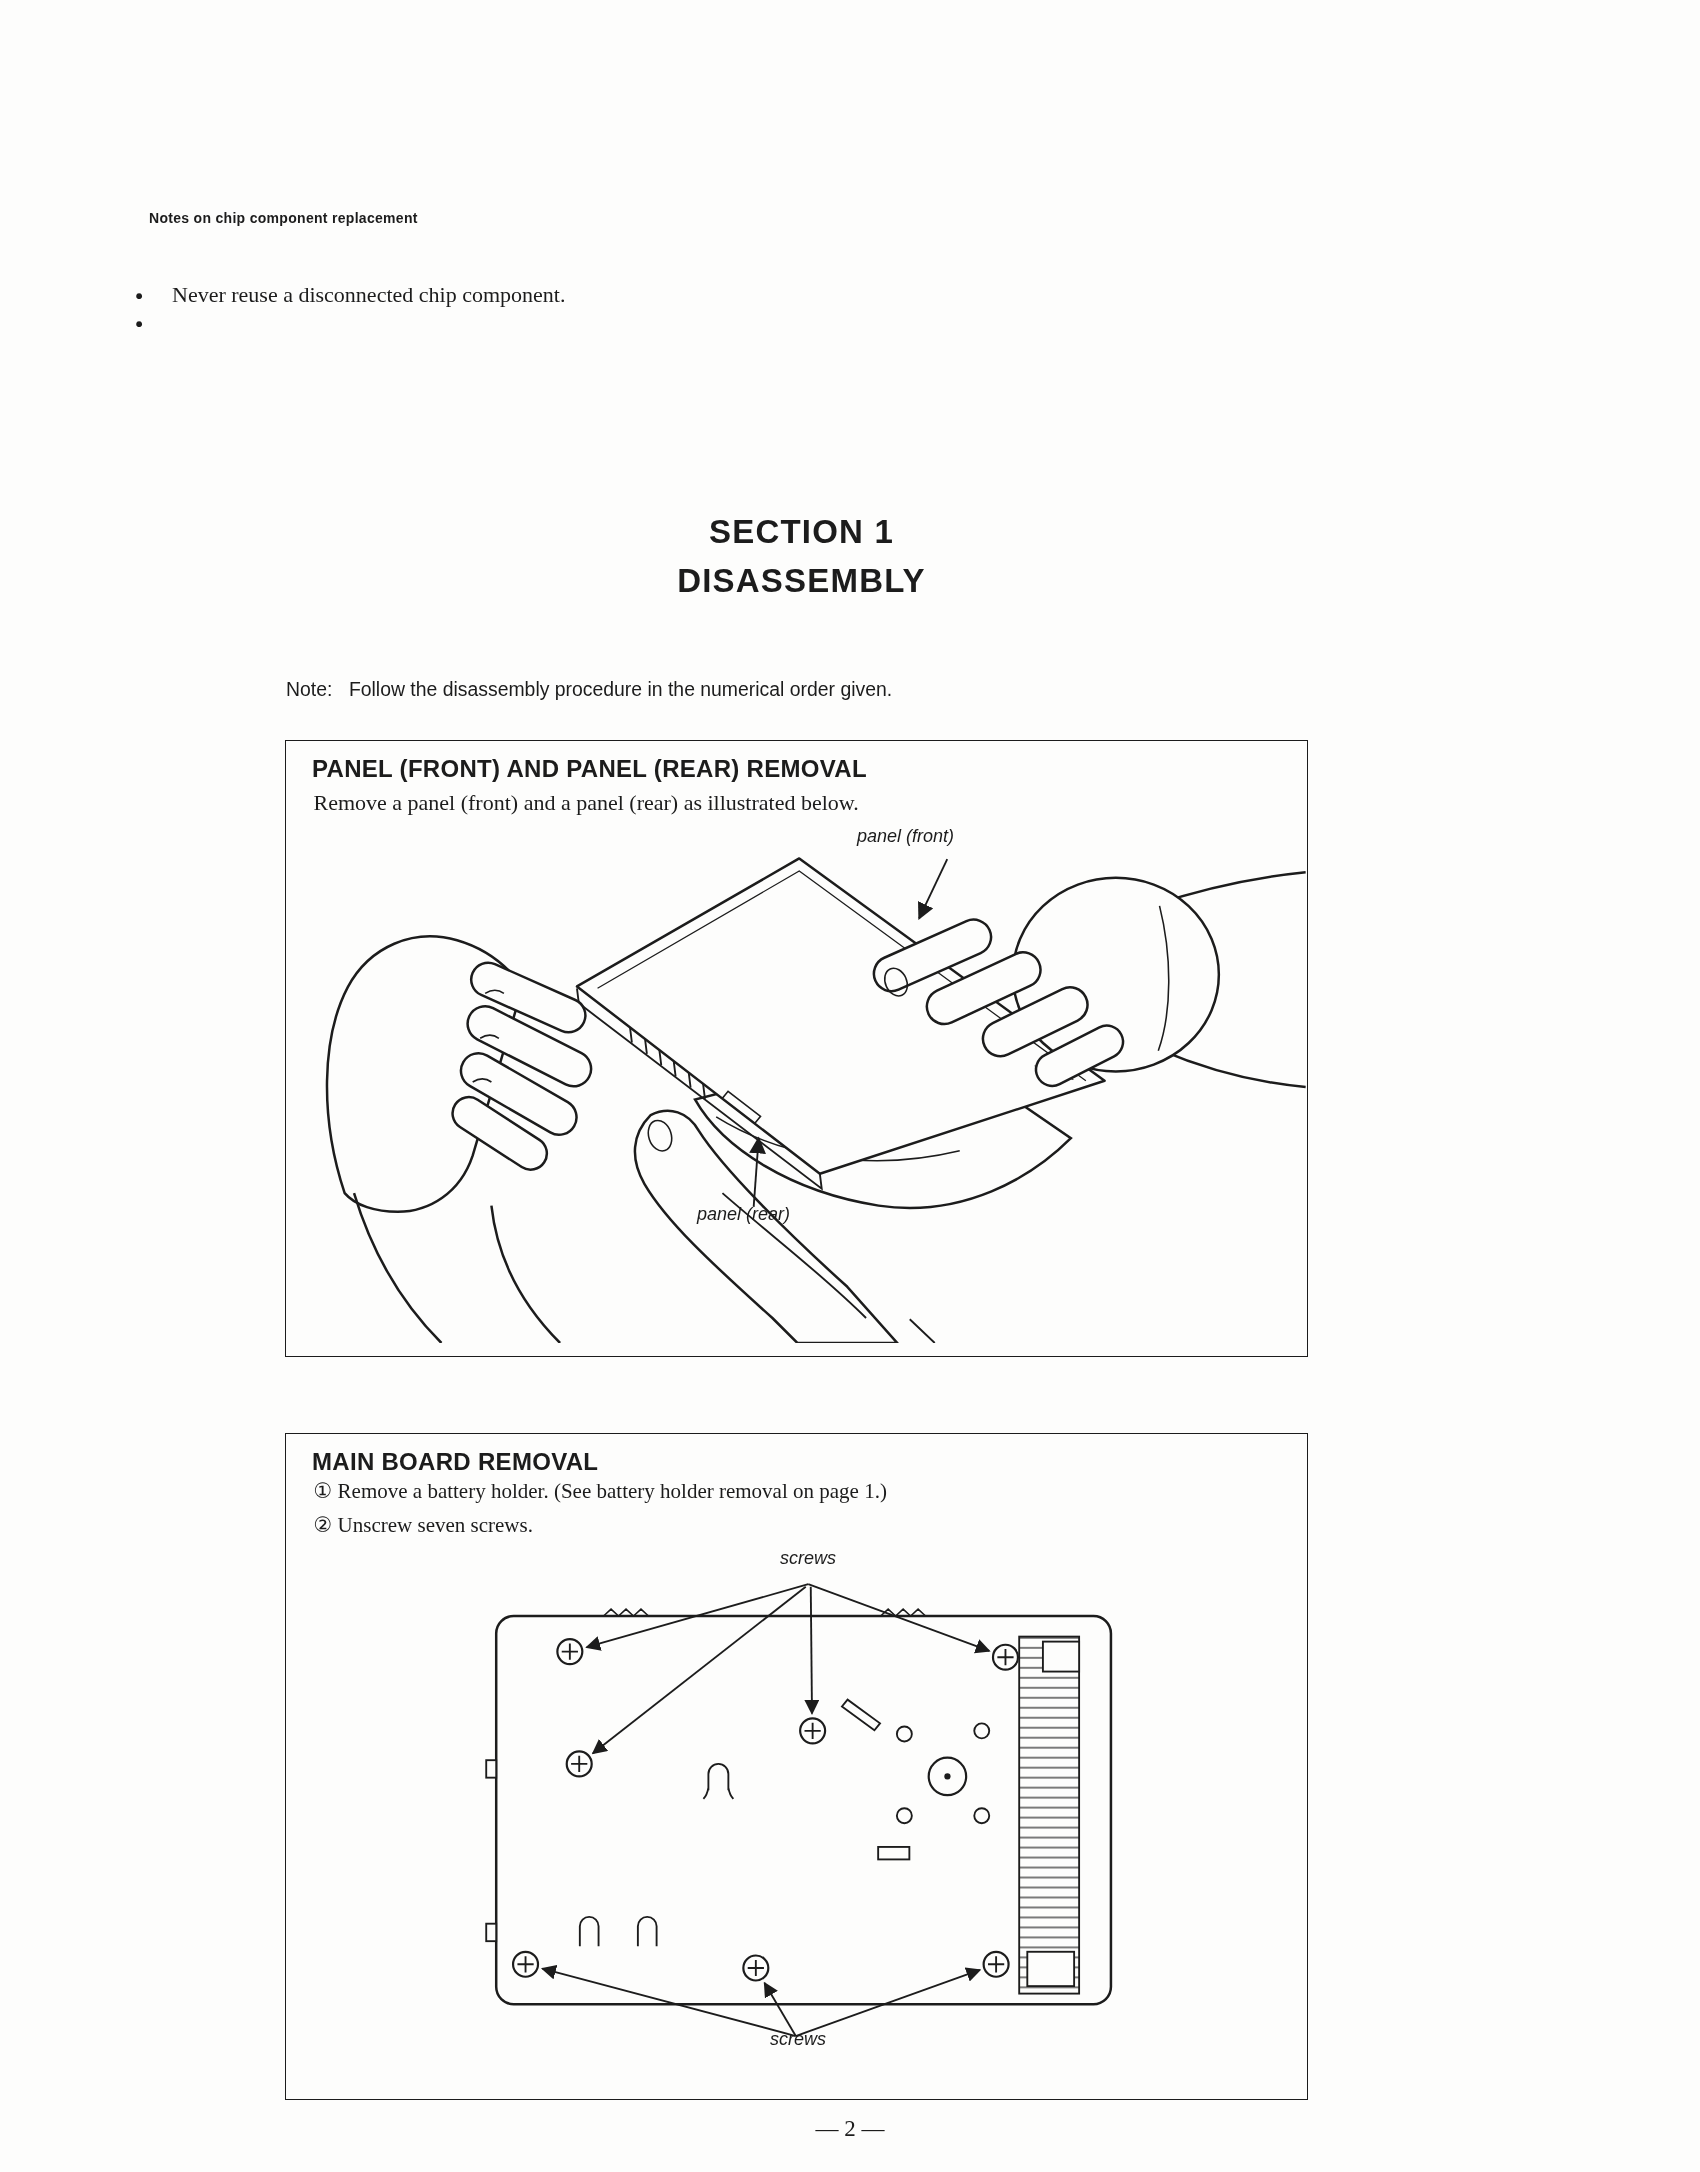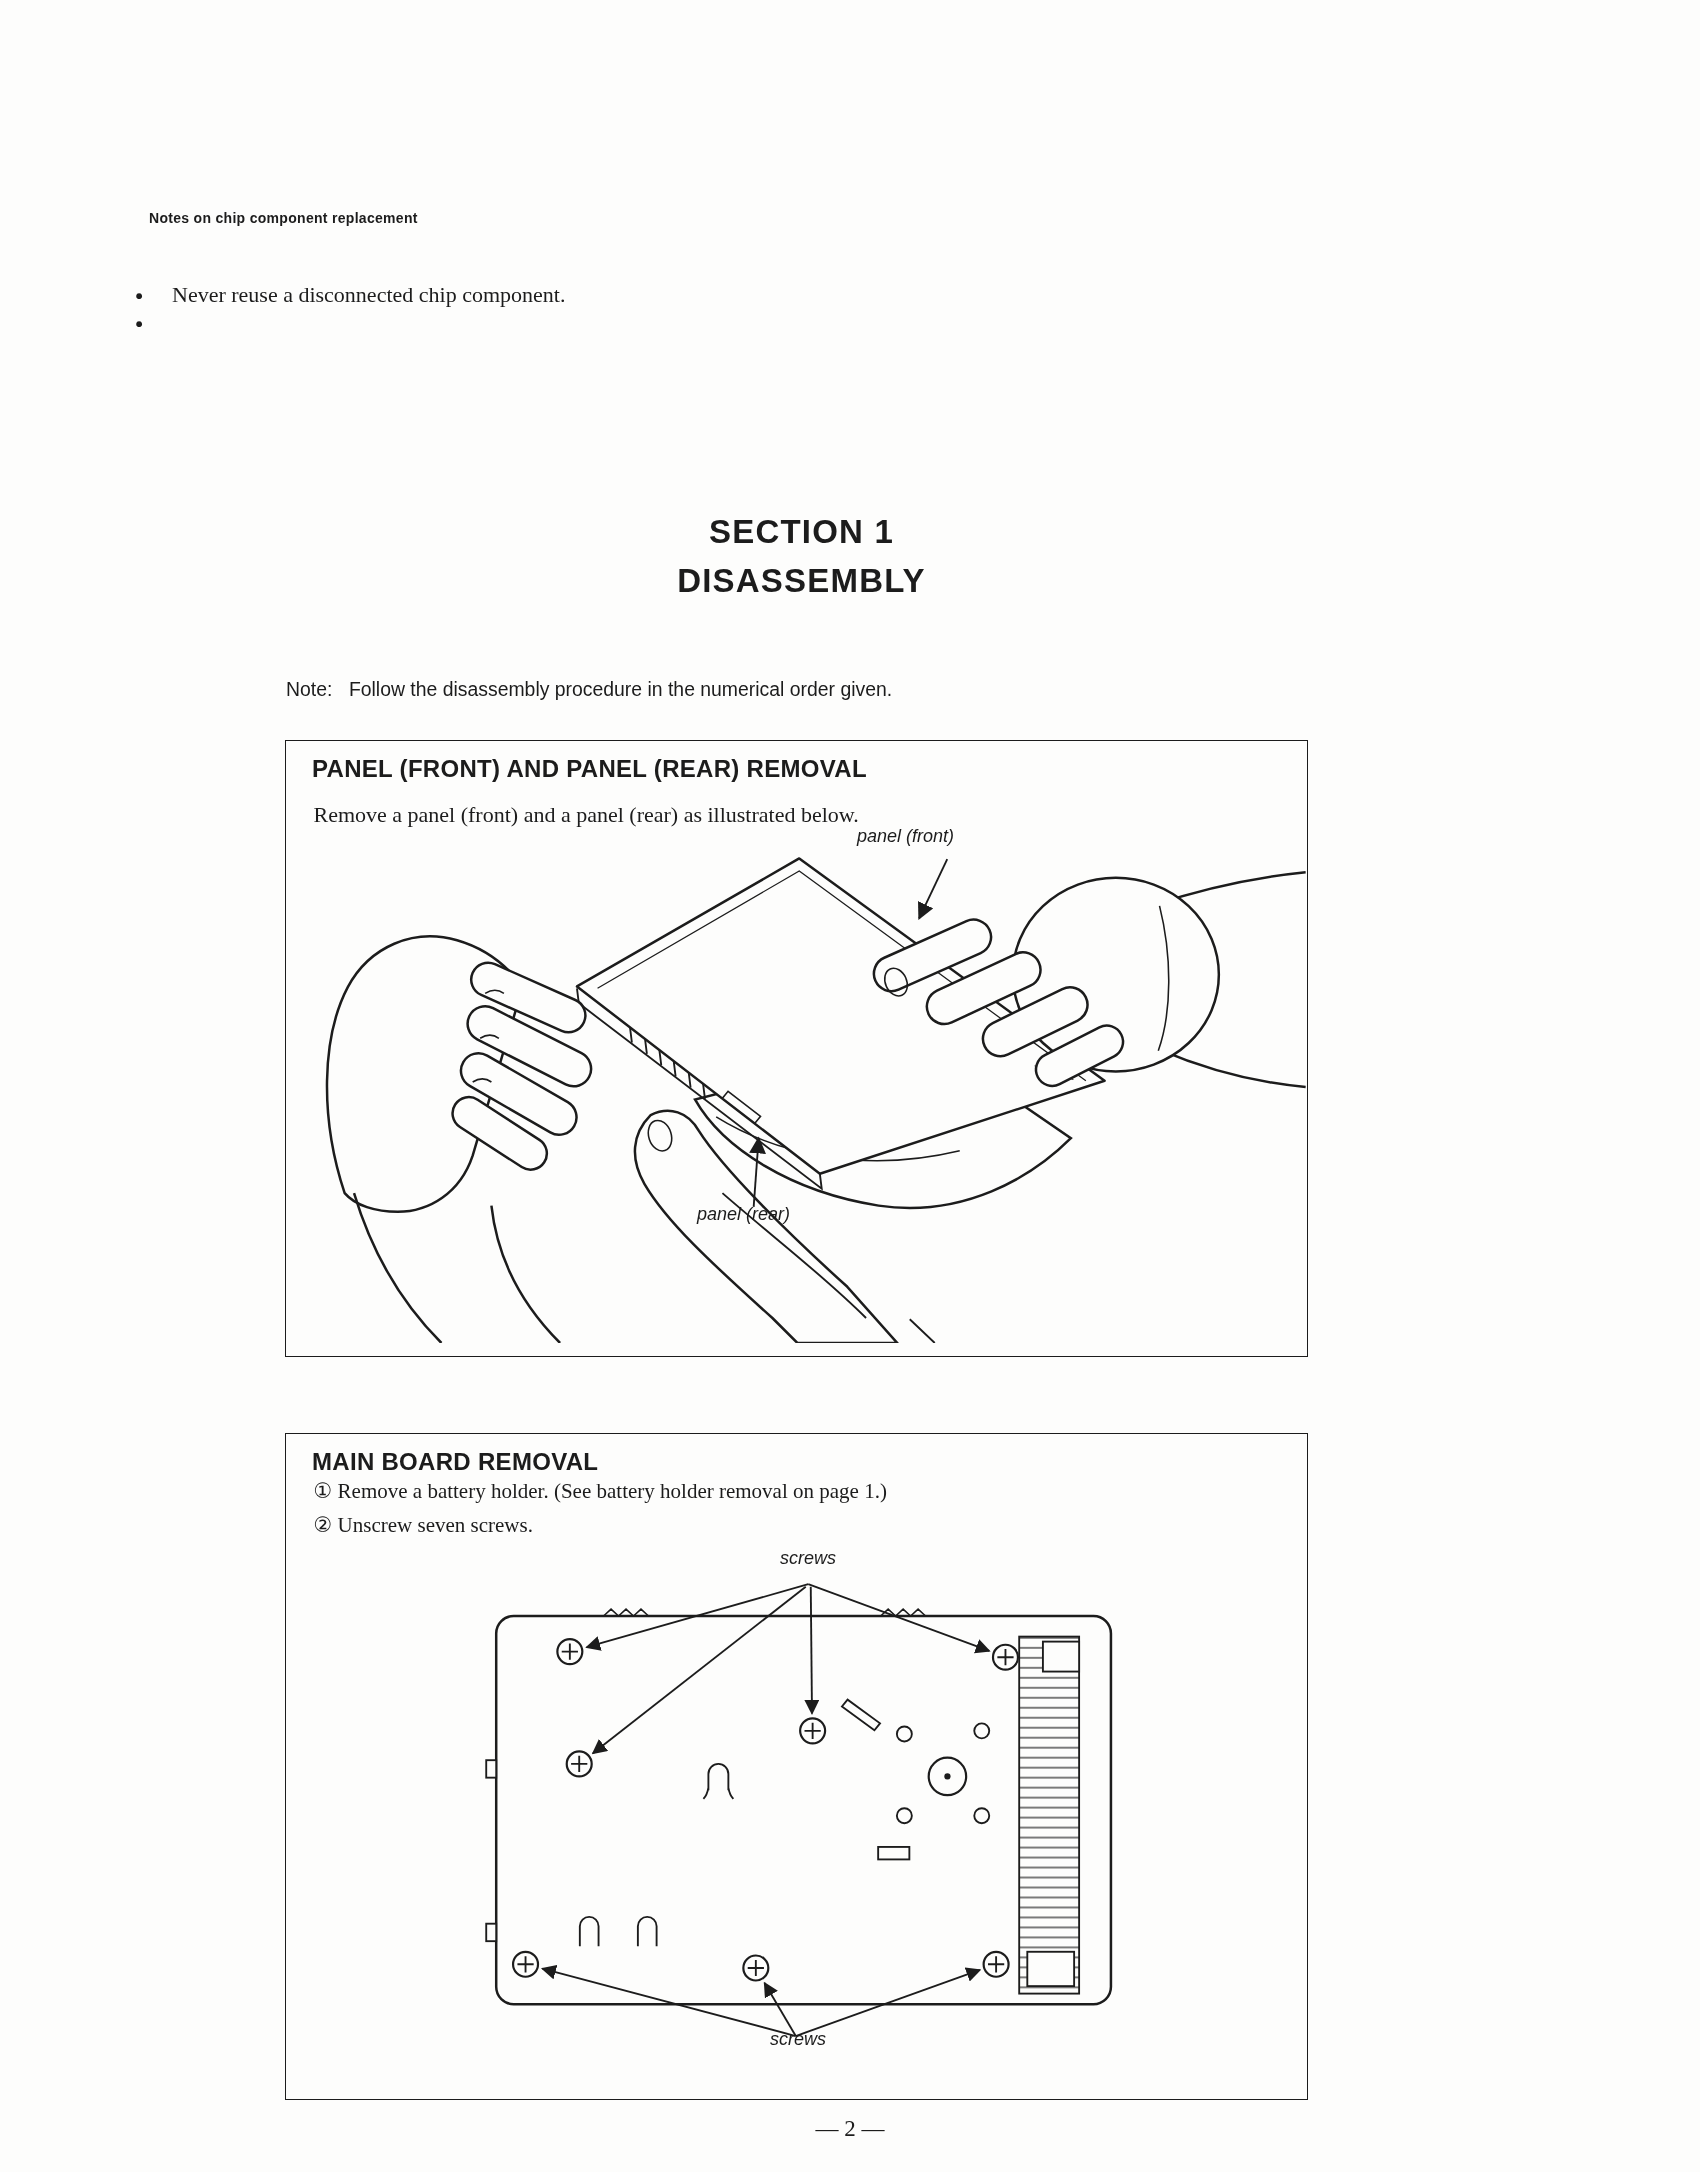--- a/index.html
+++ b/index.html
@@ -25,21 +25,21 @@
   .section-title{left:285px;top:507px;width:1033px;text-align:center;
     font-size:33px;letter-spacing:1.2px;line-height:49px;}
 
   .note-line{left:286px;top:678px;font-size:19.4px;}
   .note-label{font-weight:normal;margin-right:11.2px;}
 
   .fig-box{border:1.9px solid #1c1c1c;background:transparent;}
   .box1{left:285px;top:740px;width:1021px;height:615px;}
   .box2{left:285px;top:1433px;width:1021px;height:665px;}
   .box-title{position:absolute;left:26px;top:13.7px;font-size:24px;letter-spacing:0.3px;}
-  .box-body{position:absolute;left:27.5px;top:49px;font-size:22px;margin-top:12px;}
+  .box-body{position:absolute;left:27.5px;top:49px;font-size:22px;}
   .step{position:absolute;left:27.5px;font-size:21px;}
   .step1{top:45px;}
   .step2{top:79px;}
 
   .fig-label{font-size:18px;white-space:nowrap;text-align:right;}
   .lbl-front{left:857px;top:826px;}
   .lbl-rear{left:697px;top:1204px;}
   .lbl-screws-top{left:808px;top:1548px;transform:translateX(-50%);}
   .lbl-screws-bottom{left:798px;top:2029px;transform:translateX(-50%);}
 

